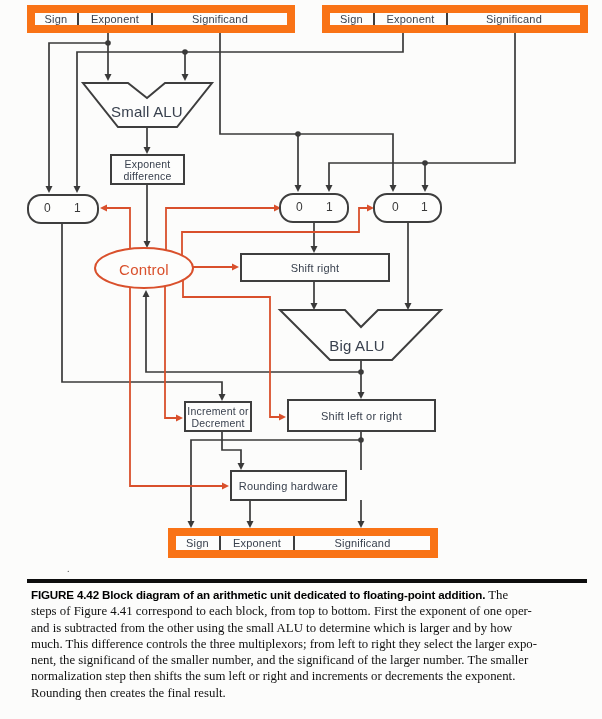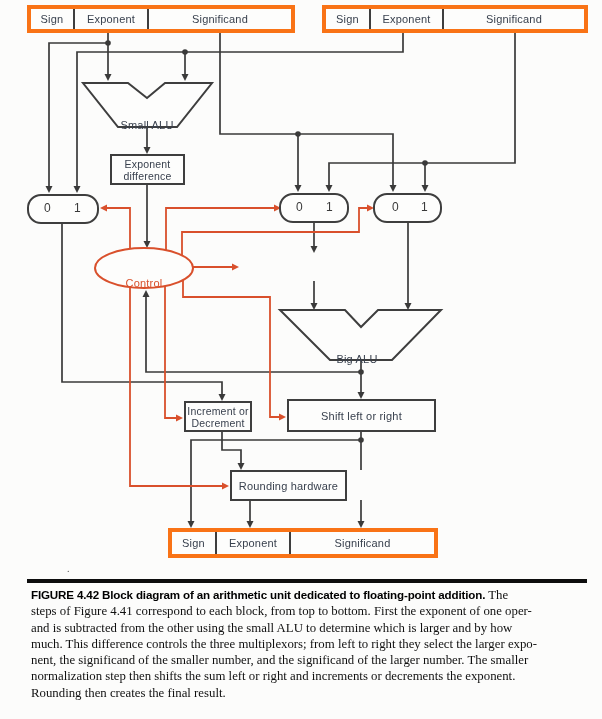--- a/index.html
+++ b/index.html
@@ -21,21 +21,21 @@
     box-sizing:border-box;
     display:flex;align-items:center;justify-content:center;
     color:#39414e;
     font-size:11px;
     letter-spacing:.2px;
   }
   .twoline{flex-direction:column;line-height:12px;font-size:10.5px;text-align:center;}
 
   .register{
     position:absolute;z-index:2;
-    border:4px solid #f97316;background:#fdfdfc;
+    border:8px solid #f97316;background:#fdfdfc;
     box-sizing:border-box;display:flex;
   }
   .register .cell{
     display:flex;align-items:center;justify-content:center;
     color:#39414e;font-size:11px;letter-spacing:.2px;
     box-sizing:border-box;height:100%;
   }
   .register .cell + .cell{border-left:2px solid #3e3e3e;}
 
   .mux{
@@ -43,21 +43,21 @@
     border:2px solid #3e3e3e;border-radius:14px;background:#fdfdfc;
     box-sizing:border-box;
   }
   .mux span{
     position:absolute;top:50%;transform:translateY(-54%);
     color:#3a3a3a;font-size:12px;
   }
 
   .shape-label{
     position:absolute;z-index:3;width:100px;text-align:center;
-    color:#39414e;font-size:11px;letter-spacing:.2px;margin-top:16px;
+    color:#39414e;font-size:15px;letter-spacing:.2px;
   }
   .control-label{color:#d9502c;}
 
   .stray{position:absolute;z-index:2;color:#555;font-size:10px;font-family:"Liberation Serif",serif;}
 
   
   .cap-rule{position:absolute;left:27px;top:579px;width:560px;height:4px;background:#0d0d0d;z-index:2;}
   .caption{
     position:absolute;left:31px;top:587px;width:566px;z-index:2;
     font-family:"Liberation Serif",serif;
@@ -193,20 +193,21 @@
   <div class="mux" style="left:373px;top:193px;width:69px;height:30px;">
     <span style="left:17px;">0</span>
     <span style="left:46px;">1</span>
   </div>
 
   <div class="blockbox twoline" style="left:110px;top:154px;width:75px;height:31px;">
     <div>Exponent</div>
     <div>difference</div>
   </div>
 
+  <div class="blockbox" style="left:240px;top:253px;width:150px;height:29px;">Shift right</div>
 
   <div class="blockbox twoline" style="left:184px;top:401px;width:68px;height:31px;">
     <div>Increment or</div>
     <div>Decrement</div>
   </div>
 
   <div class="blockbox" style="left:287px;top:399px;width:149px;height:33px;">Shift left or right</div>
 
   <div class="blockbox" style="left:230px;top:470px;width:117px;height:31px;">Rounding hardware</div>
 

